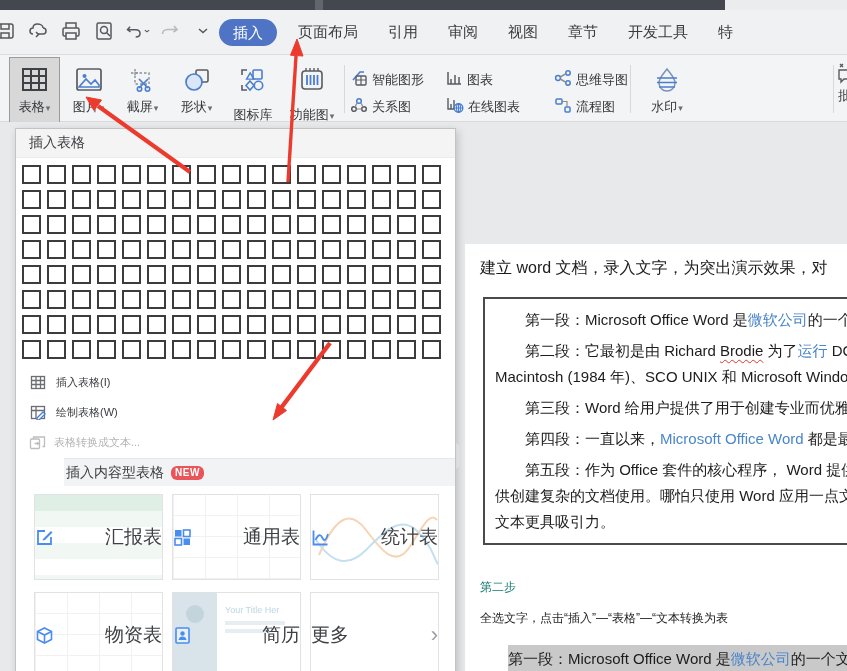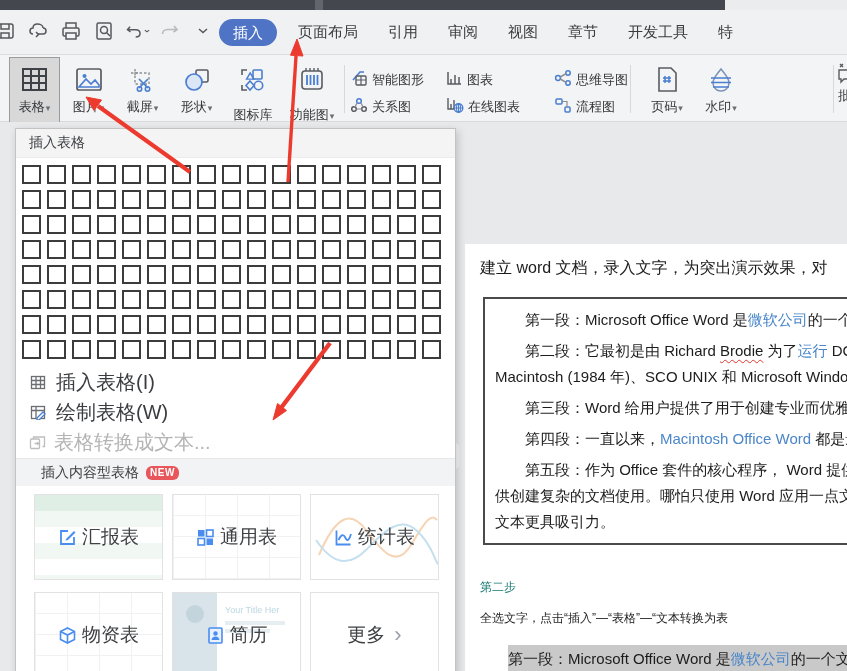--- a/index.html
+++ b/index.html
@@ -53,29 +53,29 @@
   .steptext { margin-top:14px; font-size:12px; white-space:nowrap; }
   .selblock { margin-top:18px; }
   .selblock .dline { background:#c9c9c9; width:620px; line-height:27px; }
   .selblock .dline.ind { padding-left:0; margin-left:28px; width:592px; }
 
   
   .panel { position:absolute; left:15px; top:128px; width:441px; height:600px; background:#ffffff; border:1px solid #c3c3c3; box-shadow:2px 3px 8px rgba(0,0,0,.18); }
   .panel-header { height:29px; background:#f4f4f4; display:flex; align-items:center; padding-left:13px; font-size:14px; color:#3c3e42; border-bottom:1px solid #ececec; }
   .sizegrid { display:grid; grid-template-columns:repeat(17,19px); grid-auto-rows:19px; gap:6px; padding:7px 0 8px 6px; }
   .gcell { width:19px; height:19px; background:#fff; border:2px solid #3c3c3c; }
-  .menuitem { height:30px; display:flex; align-items:center; padding-left:13px; gap:10px; font-size:20px; color:#3a3c40; }
+  .menuitem { height:30px; display:flex; align-items:center; padding-left:13px; gap:10px; font-size:11px; color:#3a3c40; }
   .menuitem .micon { width:17px; height:17px; display:flex; align-items:center; justify-content:center; }
   .menuitem.hover { background:#e3e3e3; }
   .menuitem.disabled { color:#b4b4b4;gap:8px; }
-  .sectionhdr { height:28px; margin-top:1px; background:#f2f3f4; display:flex; align-items:center; padding-left:25px; gap:7px; font-size:14px; color:#3c3e42; border-top:1px solid #e7e7e7; }
+  .sectionhdr { height:28px; margin-top:1px; background:#f2f3f4; display:flex; align-items:center; padding-left:2px; gap:7px; font-size:14px; color:#3c3e42; border-top:1px solid #e7e7e7;margin-left:48px; }
   .newbadge { background:#e8555a; color:#fff; font-size:10px; font-weight:bold; padding:1px 4px 2px; border-radius:6px; letter-spacing:.5px; }
   .cards { display:grid; grid-template-columns:repeat(3,129px); gap:12px 9px; padding:8px 0 0 18px; }
   .card { position:relative; width:129px; height:86px; background:#fff; border:1px solid #e2e2e2; overflow:hidden; }
-  .card .clabel { position:absolute; left:0; right:0; top:0; bottom:0; display:flex; align-items:center; justify-content:center; gap:5px; font-size:19px; color:#3f4144; }
+  .card .clabel { position:absolute; left:0; right:0; top:0; bottom:0; display:flex; align-items:center; justify-content:space-between; gap:5px; font-size:19px; color:#3f4144; }
   .card .clabel .cicon { display:flex; align-items:center; }
   .chev::after { content:"›"; color:#9aa0a6; font-size:22px; margin-left:4px; }
   .prev { position:absolute; inset:0; }
   .prev-green { background:linear-gradient(#d8ecdf 0 16px, transparent 16px), repeating-linear-gradient(#ffffff 0 16px,#eef7f1 16px 32px); opacity:.8; }
   .prev-grid { background:repeating-linear-gradient(0deg,#f0f0f0 0 1px, transparent 1px 21px), repeating-linear-gradient(90deg,#f0f0f0 0 1px, transparent 1px 32px); opacity:.9; }
   .prev-resume { background:#fff; }
   .prev-resume .photo { position:absolute; left:0; top:0; width:44px; height:86px; background:#d8e4ea; }
   .prev-resume .photo .head { position:absolute; left:13px; top:12px; width:18px; height:18px; border-radius:50%; background:#c3d4dc; }
   .prev-resume .rtext { position:absolute; left:52px; top:12px; font-size:9px; color:#bcd6e2; white-space:nowrap; }
   .prev-resume .rline { position:absolute; left:52px; height:4px; width:60px; background:#e6eef2; }
@@ -270,29 +270,20 @@
           </svg></span>
       <span>流程图</span>
     </div>
   </div>
 
   <div class="vsep" style="left:630px"></div>
 
   <div class="pagerow">
     <div class="bigbtn">
       <div class="bicon">
-        <svg width="24" height="27" viewBox="0 0 24 27" fill="none">
-            <path d="M4 2h12l5 5v18H4z" stroke="#585c62" stroke-width="1.6"></path>
-            <path d="M10 10v7M14 10v7M8 12h8M8 15h8" stroke="#4a7ed0" stroke-width="1.5"></path>
-          </svg>
-      </div>
-      <div class="blabel dd">页码</div>
-    </div>
-    <div class="bigbtn">
-      <div class="bicon">
         <svg width="26" height="28" viewBox="0 0 26 28" fill="none" stroke="#7a93b8" stroke-width="1.5">
             <path d="M13 3c4 5.5 8 9 8 14a8 8 0 01-16 0c0-5 4-8.5 8-14z"></path>
             <path d="M3 12h20M3 16.5h20M5 21h16" stroke="#4a7ed0" stroke-width="1.4"></path>
           </svg>
       </div>
       <div class="blabel dd">水印</div>
     </div>
   </div>
 
   <div class="vsep" style="left:833px"></div>
@@ -307,21 +298,21 @@
 <div class="docarea">
   <div class="gutter-chip"></div>
   <div class="page">
     <div class="pagetext">
       <div class="introline">建立 word 文档，录入文字，为突出演示效果，对</div>
       <div class="textbox">
           <div class="dline ind"><span>第一段：Microsoft Office Word 是</span><span class="link">微软公司</span><span>的一个文字处理器应</span></div>
           <div class="dline ind gap"><span>第二段：它最初是由 Richard </span><span class="sp">Brodie</span><span> 为了</span><span class="link">运行</span><span> DOS 的 IBM 计算</span></div>
           <div class="dline"><span>Macintosh (1984 年)、SCO UNIX 和 Microsoft Windows (1989 年)，</span></div>
           <div class="dline ind gap"><span>第三段：Word 给用户提供了用于创建专业而优雅的文档工具，</span></div>
-          <div class="dline ind gap"><span>第四段：一直以来，</span><span class="link">Macintosh Office Word</span><span> 都是最流行的文字处</span></div>
+          <div class="dline ind gap"><span>第四段：一直以来，</span><span class="link">Microsoft Office Word</span><span> 都是最流行的文字处</span></div>
           <div class="dline ind gap"><span>第五段：作为 Office 套件的核心程序， Word 提供了许多易于</span></div>
           <div class="dline"><span>供创建复杂的文档使用。哪怕只使用 Word 应用一点文本格式化操作</span></div>
           <div class="dline"><span>文本更具吸引力。</span></div>
         </div>
       <div class="steptitle">第二步</div>
       <div class="steptext">全选文字，点击“插入”—“表格”—“文本转换为表</div>
       <div class="selblock">
           <div class="dline ind"><span>第一段：Microsoft Office Word 是</span><span class="link">微软公司</span><span>的一个文字处理</span></div>
         </div>
     </div>

